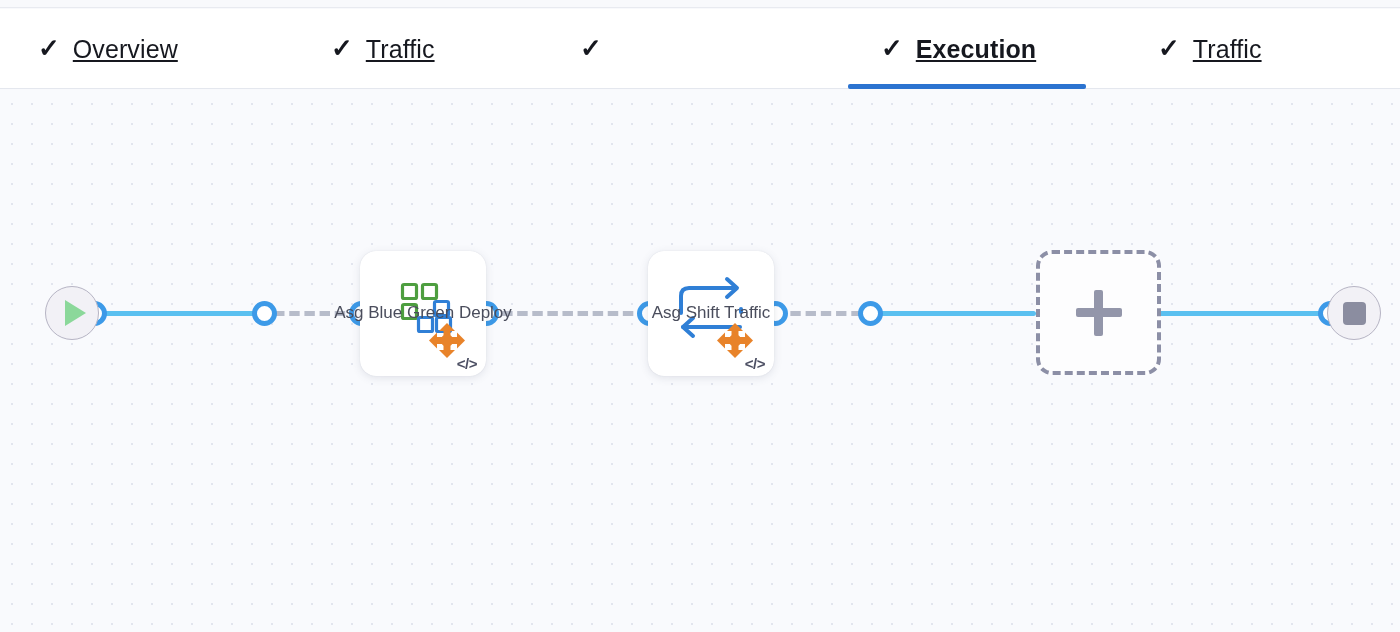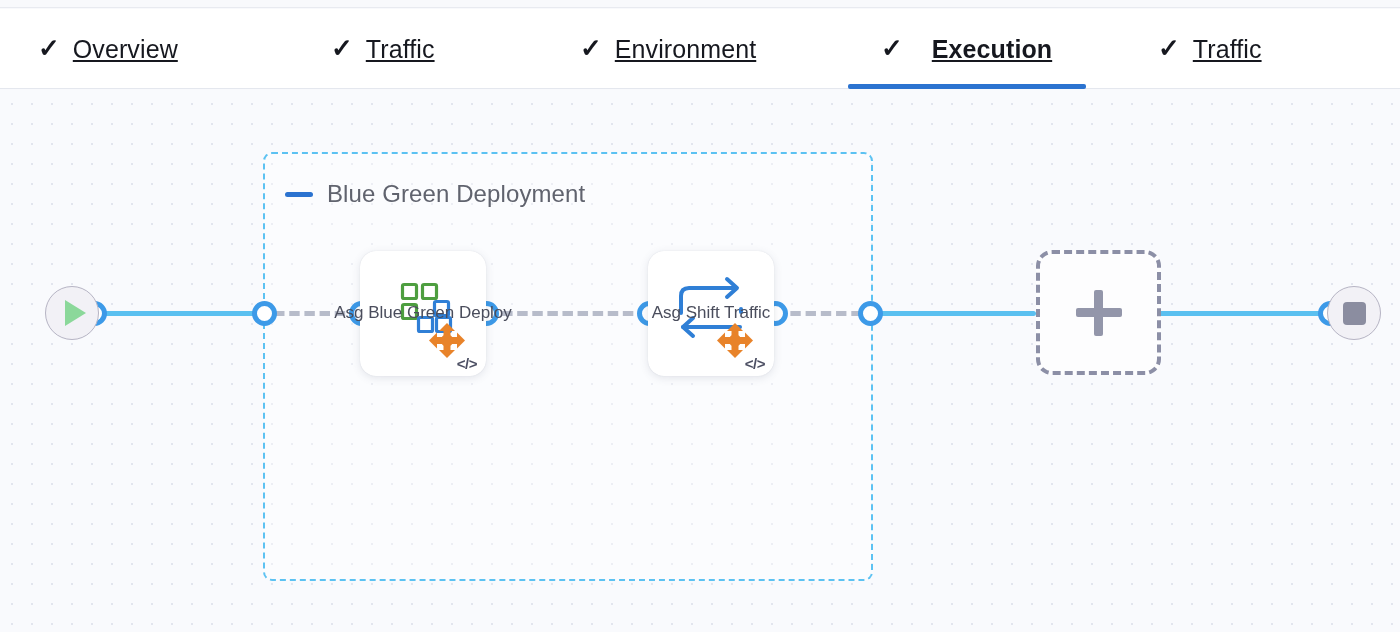--- a/index.html
+++ b/index.html
@@ -60,21 +60,21 @@
     transform: translateY(-1px);
   }
 
   .tab .tab-label {
     font-size: 25px;
     color: #16181f;
     letter-spacing: 0.1px;
     text-decoration: underline;
   }
 
-  .tab.active .tab-label { font-weight: bold; margin-left: 16px; }
+  .tab.active .tab-label { font-weight: bold; }
 
   .tab-underline {
     position: absolute;
     bottom: -1px;
     left: 0;
     height: 5px;
     background: #2b73d0;
     border-radius: 2px;
   }
 
@@ -265,44 +265,37 @@
       <span class="tab-label">Overview</span>
     </div>
 
     <div class="tab" style="left:313px;">
       <span class="check">✓</span>
       <span class="tab-label">Traffic</span>
     </div>
 
     <div class="tab" style="left:562px;">
       <span class="check">✓</span>
-      <span class="tab-label">Environment</span>
     </div>
 
     <div class="tab active" style="left:863px;">
       <span class="check">✓</span>
       <span class="tab-label">Execution</span>
     </div>
 
     <div class="tab" style="left:1140px;">
       <span class="check">✓</span>
       <span class="tab-label">Traffic</span>
     </div>
 
     <div class="tab-underline" style="left:848px;width:238px;"></div>
   </div>
 
   <div class="canvas">
 
-    <div class="stage-group">
-      <div class="stage-header">
-        <span class="collapse-icon"></span>
-        <span class="stage-title">Blue Green Deployment</span>
-      </div>
-    </div>
 
     <div class="edge solid" style="left:95px;  top:221px; width:175px;"></div>
 
     <div class="edge dashed" style="left:272px; top:221px; width:90px;"></div>
 
     <div class="edge dashed" style="left:485px; top:221px; width:165px;"></div>
 
     <div class="edge dashed" style="left:773px; top:221px; width:98px;"></div>
 
     <div class="edge solid" style="left:876px; top:221px; width:160px;"></div>

